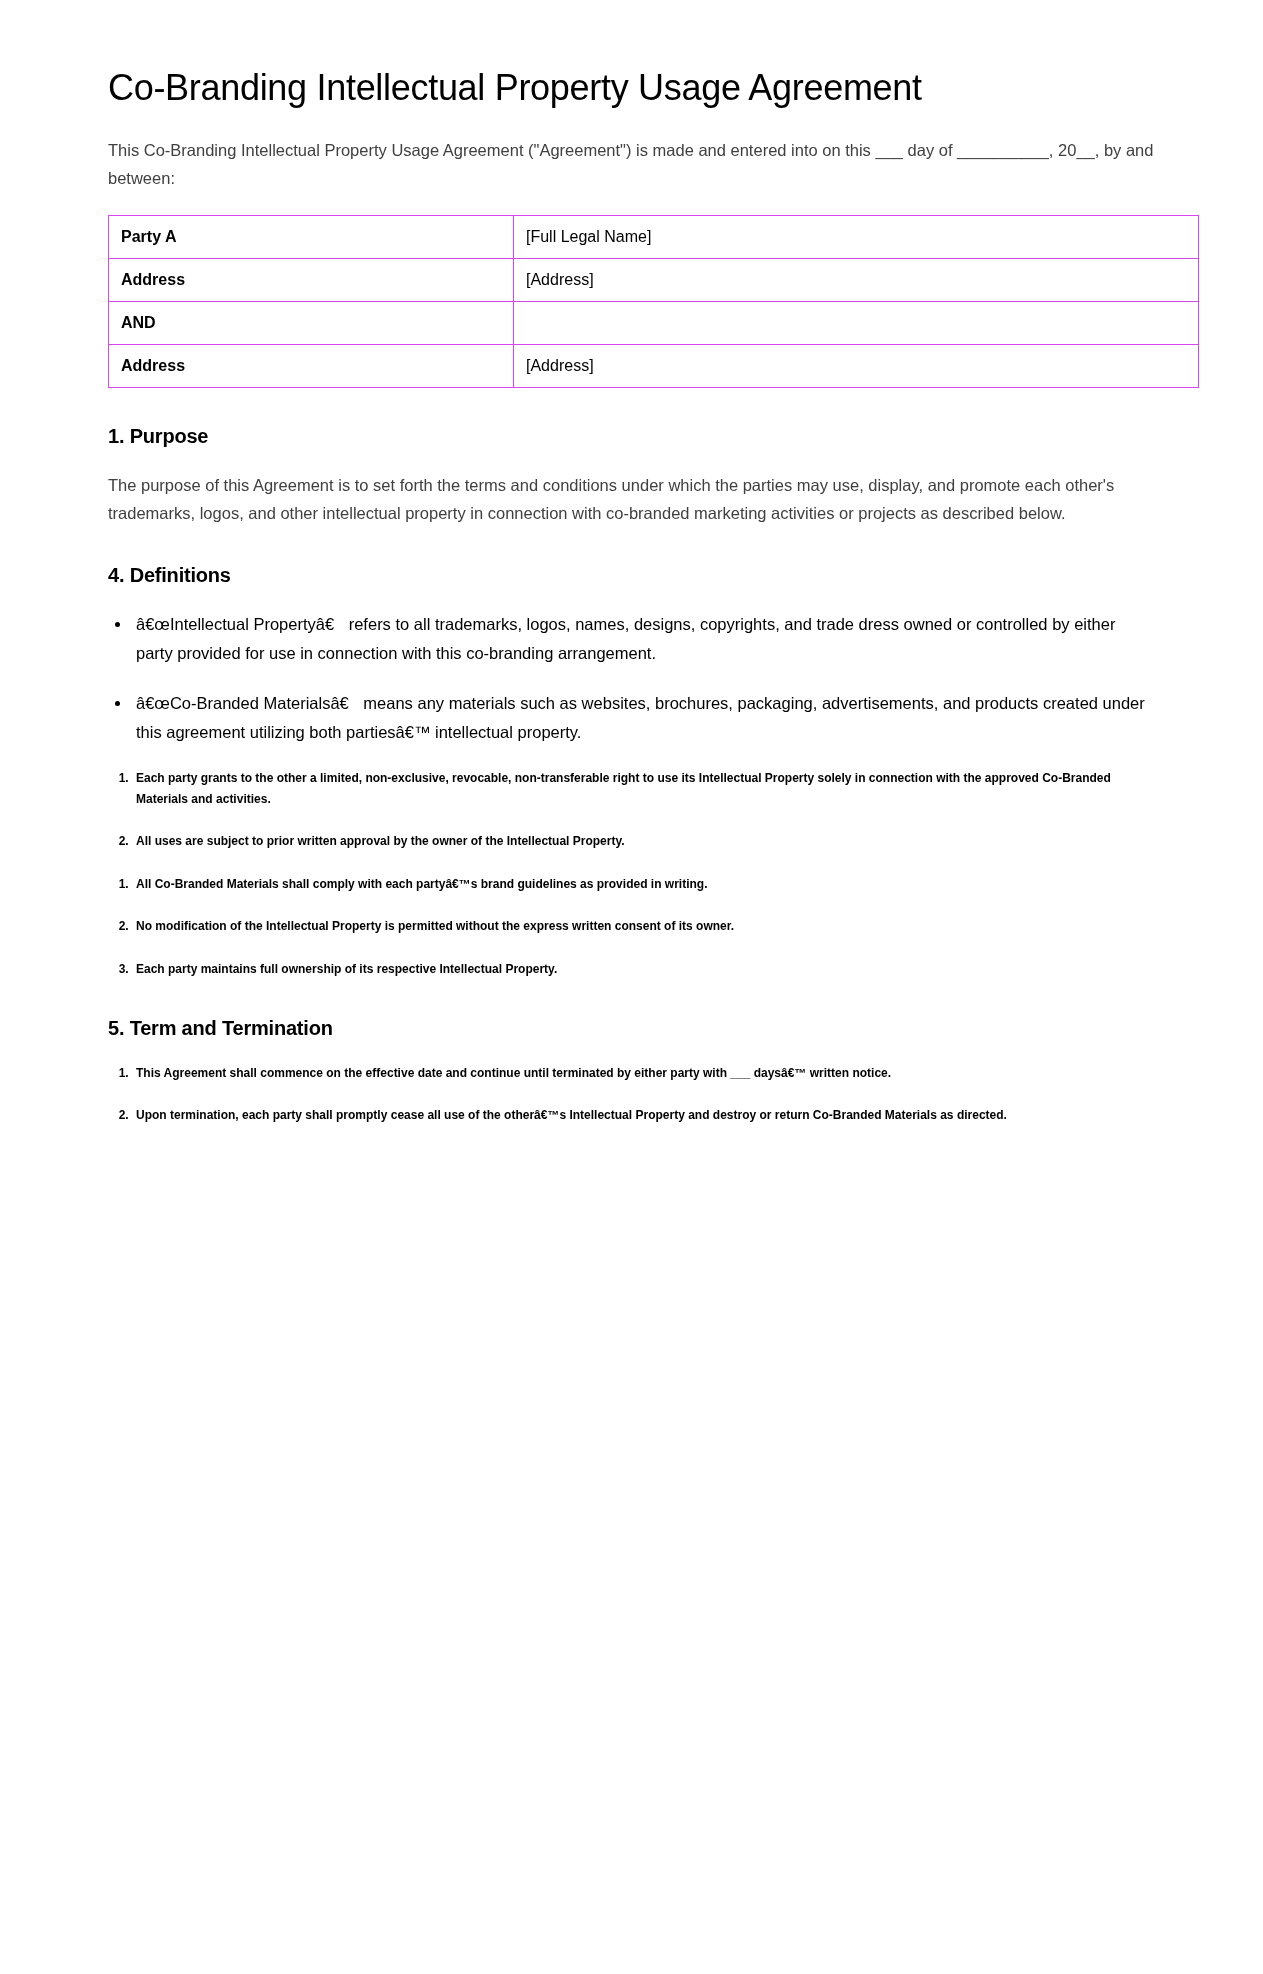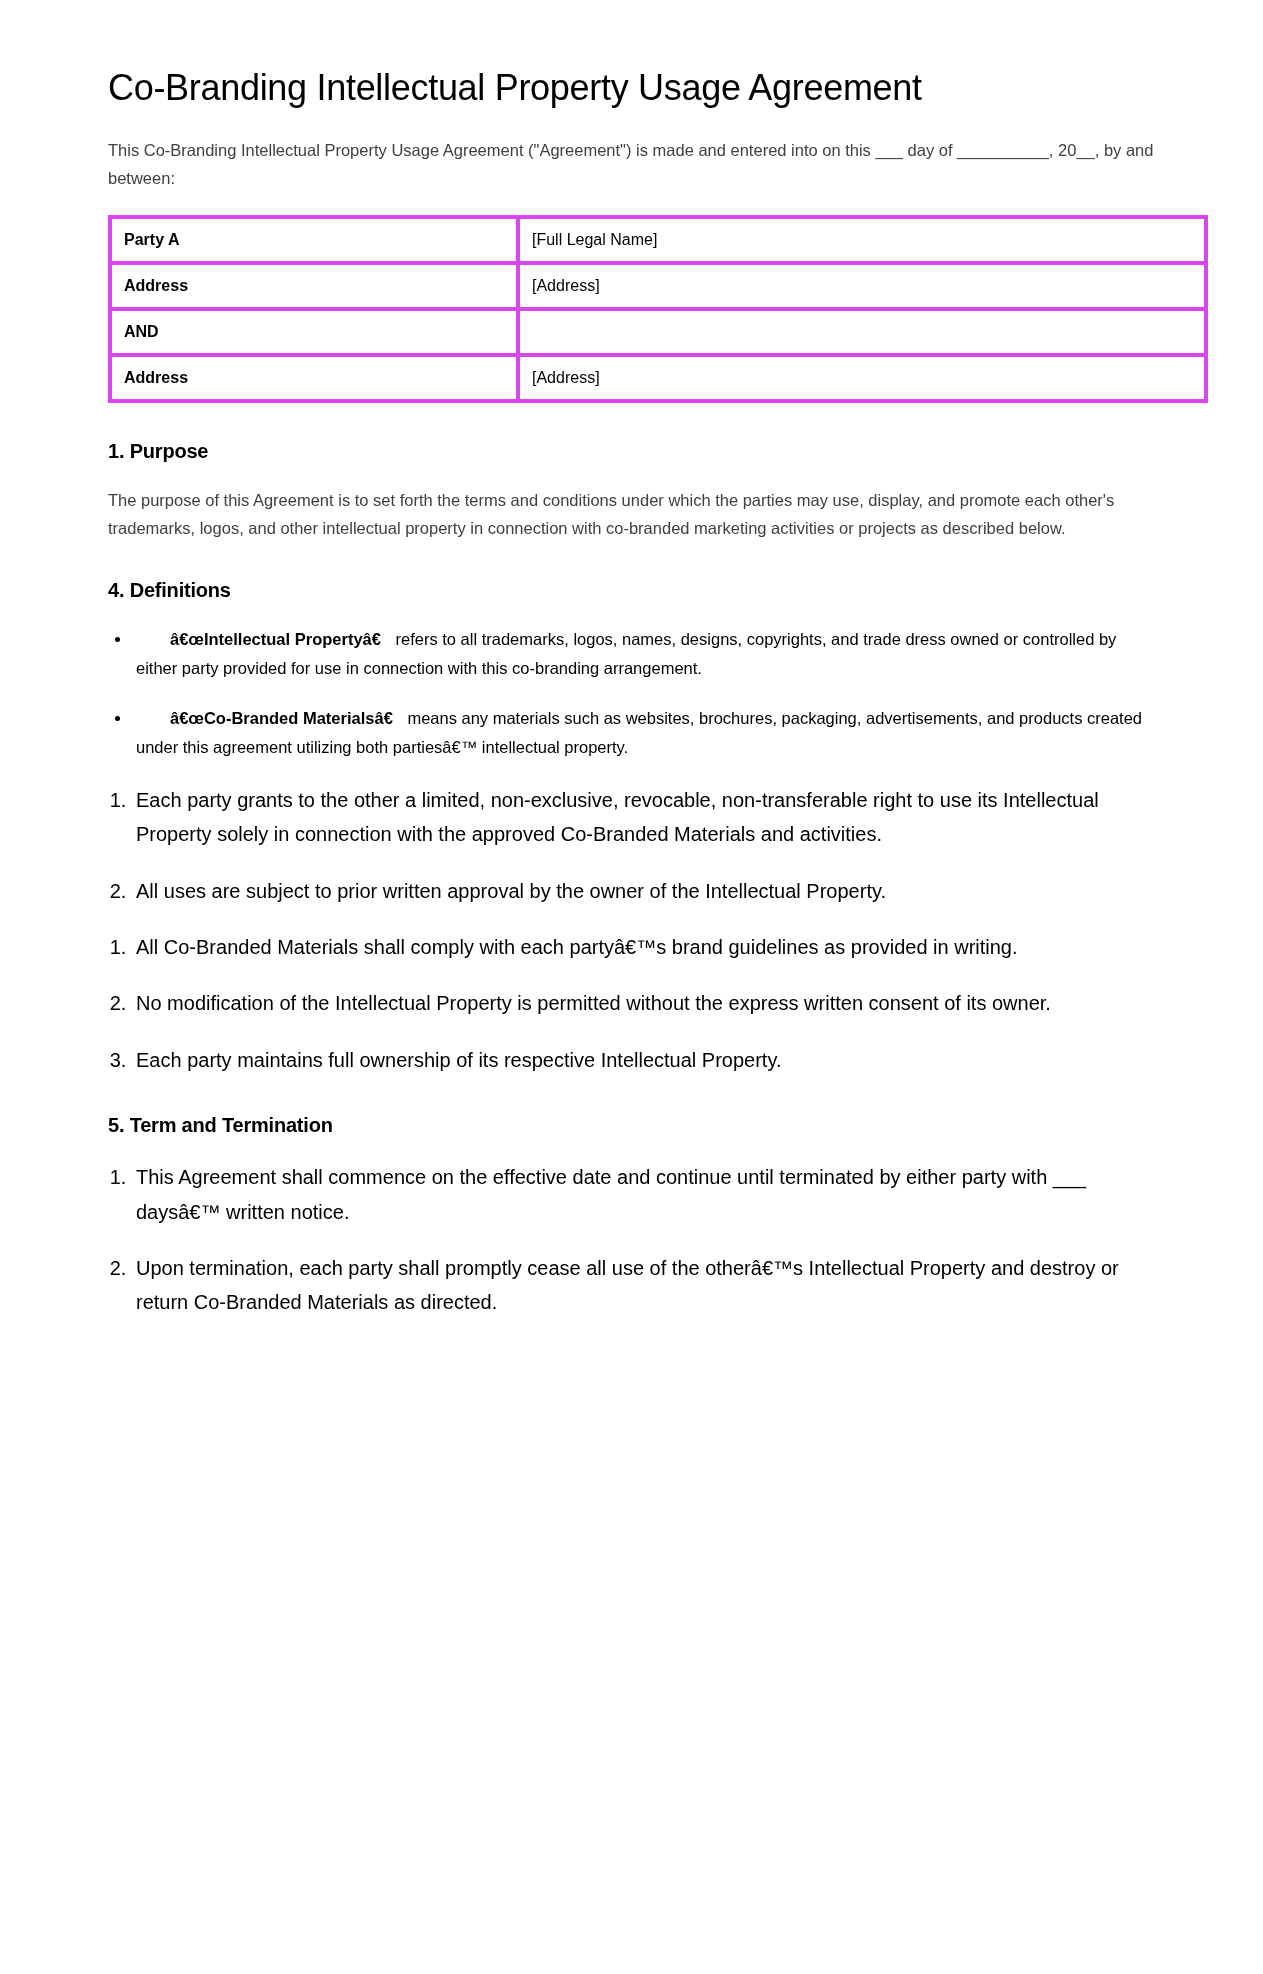--- a/index.html
+++ b/index.html
@@ -35,21 +35,21 @@
     margin: 0 0 22px 0;
     color: #404040;
   }
   table.party-table {
     border-collapse: collapse;
     width: 1040px;
     margin: 10px 0 34px 0;
     table-layout: fixed;
   }
   table.party-table td {
-    border: 4px solid #d946ef;
+    border: 1px solid #d946ef;
     padding: 9px 12px;
     font-size: 16px;
     line-height: 1.5;
     vertical-align: middle;
     height: 16px;
   }
   table.party-table td.label-cell {
     width: 380px;
     font-weight: bold;
   }
@@ -69,33 +69,33 @@
     padding-left: 24px;
     list-style: disc;
   }
   ul.def-list > li {
     font-size: 16.5px;
     line-height: 1.72;
     margin: 0 0 22px 0;
     padding-left: 4px;
   }
   ul.def-list > li .term {
-    font-weight: bold;
-    margin-left: 34px;
+    font-weight: normal;
   }
   ol.num-list {
     margin: 0 0 6px 0;
     padding-left: 24px;
     list-style: decimal;
   }
   ol.num-list > li {
-    font-size: 20px;
+    font-size: 12px;
     line-height: 1.72;
     margin: 0 0 22px 0;
     padding-left: 4px;
+    font-weight: bold;
   }
   .spacer-bottom {
     height: 700px;
   }
 </style>
 </head>
 <body>
 
 <div class="page">
 

